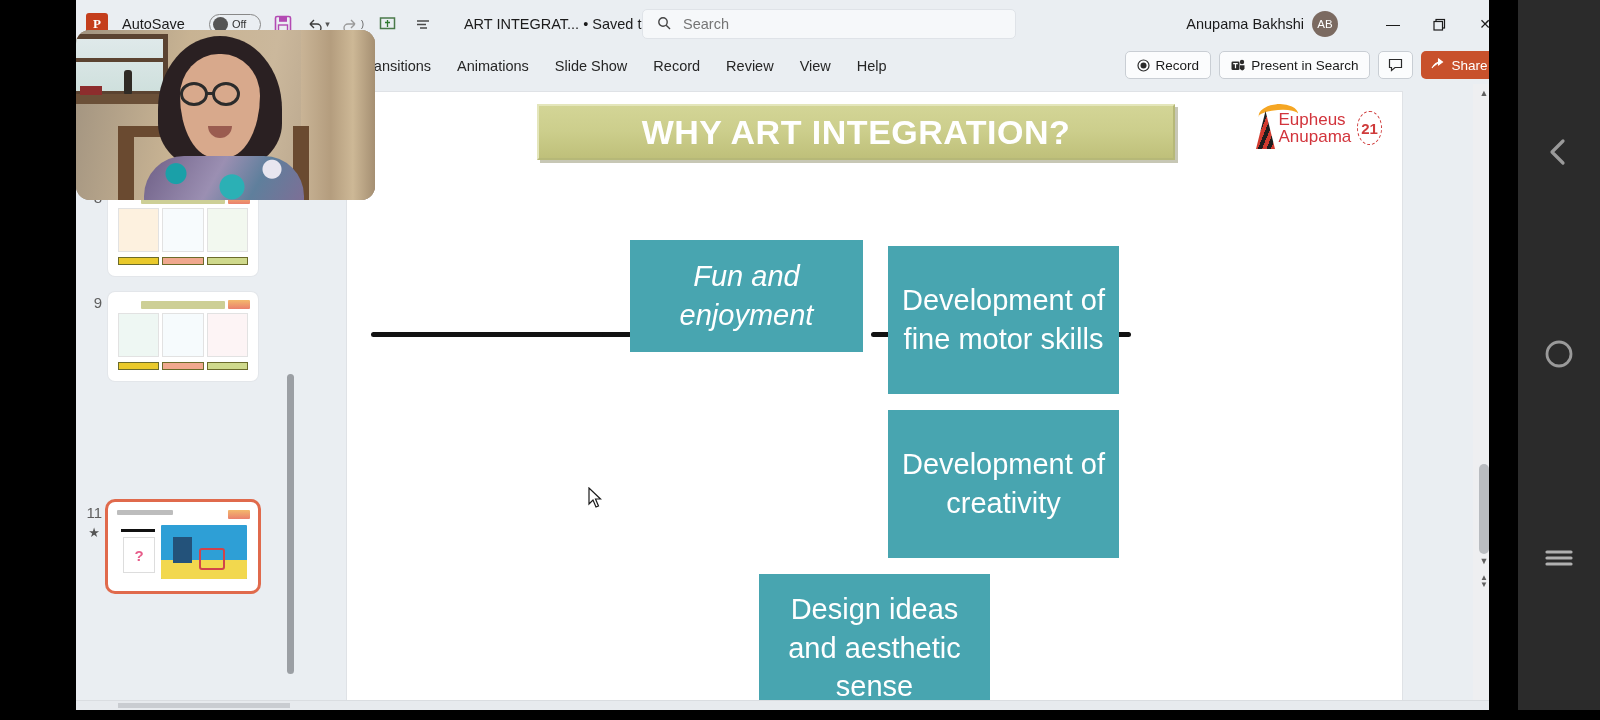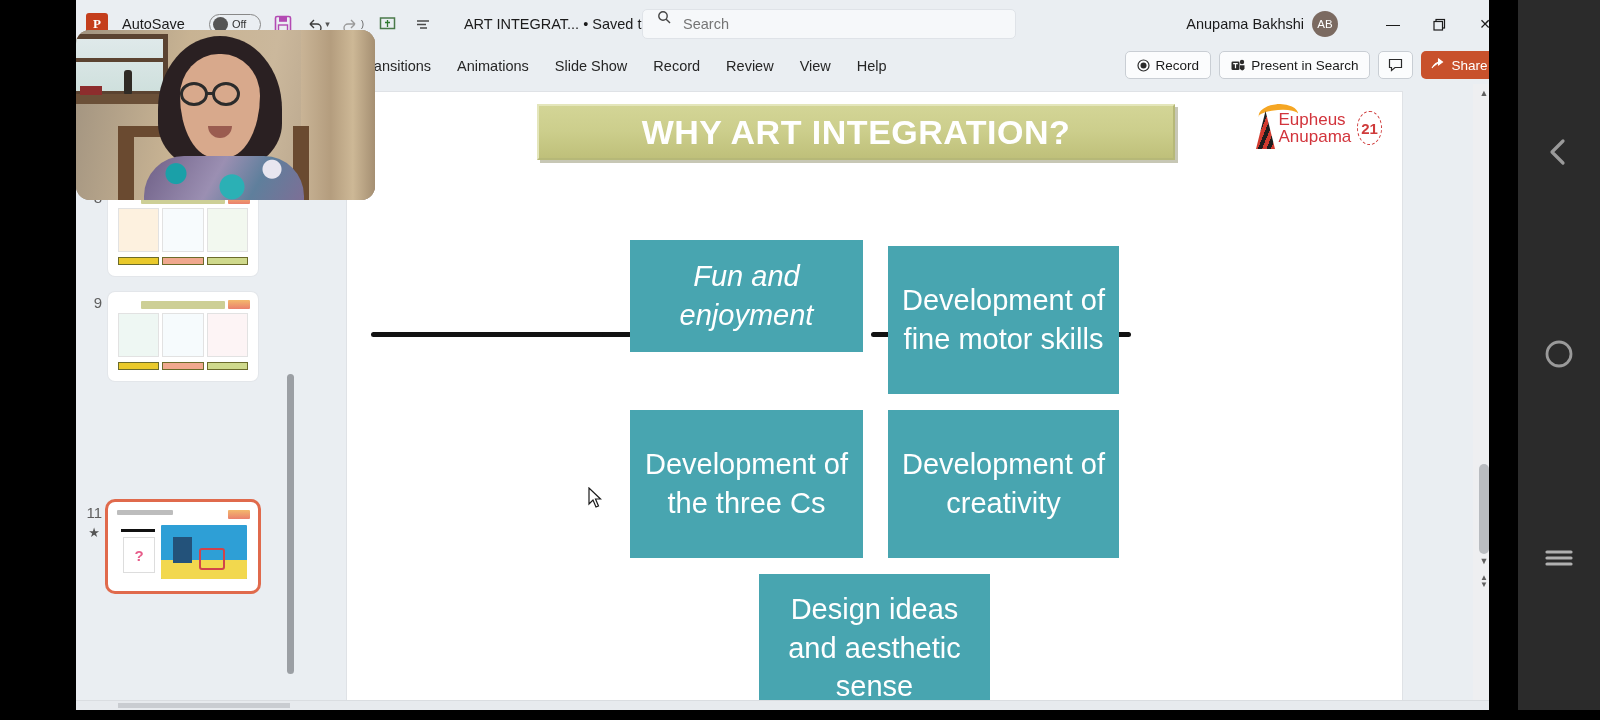--- a/index.html
+++ b/index.html
@@ -45,21 +45,21 @@
   }
   .save-ic { color: #b34ab3; font-size: 19px; }
   .caret { font-size: 9px; color: #555; margin-left: 2px; }
 
   .doc-title {
     margin-left: 28px; font-size: 14.5px; color: #1b1b1b; white-space: nowrap;
   }
   .search-box {
     position: absolute; left: 566px; top: 9px; width: 374px; height: 30px;
     background: #f6f8fa; border: 1px solid #dfe3e8; border-radius: 5px;
-    display: flex; padding-left: 14px;
+    display: flex; align-items: center; padding-left: 14px;
   }
   .search-box .mag { font-size: 14px; color: #444; }
   .search-box input {
     border: 0; outline: 0; background: transparent; margin-left: 12px;
     font-size: 14.5px; color: #444; font-family: "Liberation Sans", sans-serif;
     width: 300px;
   }
   .user-area {
     position: absolute; right: 180px; top: 11px; display: flex; align-items: center;
   }
@@ -572,21 +572,20 @@
           </div>
 
           <div class="connector" style="left:24px; width:250px;"></div>
           <div class="connector" style="left:255px; width:30px;"></div>
           <div class="connector" style="left:524px; width:260px;"></div>
 
           <div class="tealbox" style="left:283px; top:148px; width:233px; height:112px;font-style:italic;">Fun and enjoyment</div>
 
           <div class="tealbox" style="left:541px; top:154px; width:231px; height:148px;">Development of fine motor skills</div>
 
-          <div class="tealbox" style="left:283px; top:318px; width:233px; height:148px;">Development of the three Cs</div>
 
           <div class="tealbox" style="left:541px; top:318px; width:231px; height:148px;">Development of creativity</div>
 
           <div class="tealbox" style="left:412px; top:482px; width:231px; height:148px;">Design ideas and aesthetic sense</div>
         </div>
 
         <div class="vscroll">
           <div class="vsarrow" style="top:0">▲</div>
           <div class="vsthumb" style="top:380px; height:90px;"></div>
           <div class="vsarrow" style="top:468px">▼</div>

